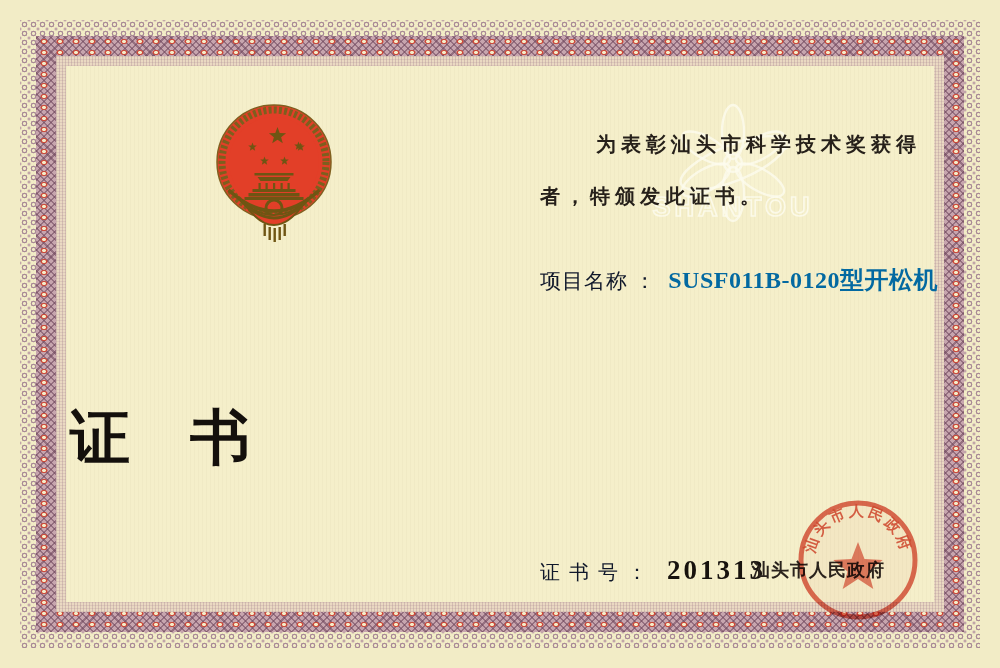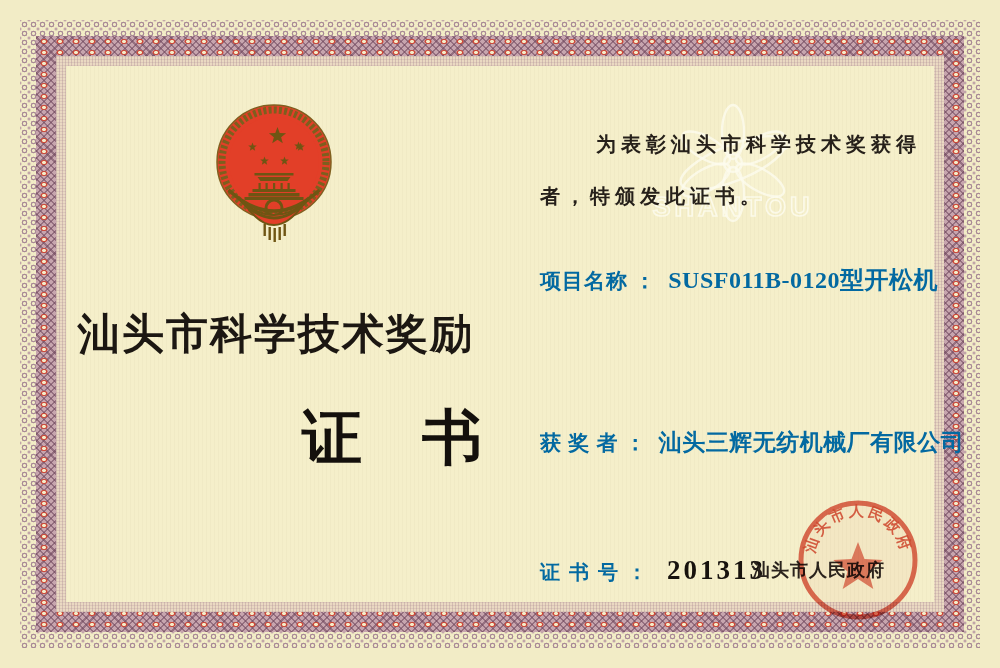--- a/index.html
+++ b/index.html
@@ -43,29 +43,29 @@
   }
   .abs{position:absolute;}
   #emblem{left:210px; top:104px; width:128px; height:150px; z-index:3;}
   #award-title{
     left:70px; top:306px; width:412px; z-index:3;
     font-size:42px; font-weight:700; letter-spacing:2px; text-align:center;
     color:#1c1712;
   }
   #certificate-title{
     left:70px; top:398px; width:412px; z-index:3;
-    font-size:60px; font-weight:700; text-align:right; color:#14100c;
+    font-size:60px; font-weight:700; text-align:left; color:#14100c;
   }
   #intro{
     left:540px; top:118px; width:414px; z-index:2;
     font-size:20px; font-weight:600; line-height:52px;
     letter-spacing:5px; text-indent:56px; color:#26201a;
   }
   .field-row{left:540px; width:420px; z-index:2; white-space:nowrap;}
-  .flabel{font-size:21px; font-weight:700; letter-spacing:1px; color:#0369a1;}
+  .flabel{font-size:21px; font-weight:400; letter-spacing:1px; color:#0f172a;}
   .fvalue{font-size:24px; font-weight:700; letter-spacing:.5px; margin-left:12px; color:#0369a1;}
   #row-project{top:264px;}
   #row-grade{top:351px;}
   #row-winner{top:427px;}
   #row-winner .fvalue{font-size:23px;}
   #footer-row{left:540px; top:555px; z-index:4; white-space:nowrap;}
   #footer-row .flabel{font-size:20px; letter-spacing:2px;}
   #cert-number{font-size:27px; font-weight:700; letter-spacing:3px; margin-left:18px; color:#17120d;}
   #issue-date{
     left:752px; top:558px; z-index:4;
@@ -128,34 +128,30 @@
     <path d="M30,96 Q63.5,132 97,96" fill="none" stroke="#6f5513" stroke-width="3"></path>
     <g fill="#6f5513">
       <rect x="53" y="120" width="2.4" height="12"></rect>
       <rect x="58" y="123" width="2.4" height="13"></rect>
       <rect x="63" y="124" width="2.4" height="14"></rect>
       <rect x="68" y="123" width="2.4" height="13"></rect>
       <rect x="73" y="120" width="2.4" height="12"></rect>
     </g>
   </svg>
 
-  <div class="abs" id="award-title">汕头市科学技术奖励</div>
 
   <div class="abs" id="certificate-title">证　书</div>
 
   <div class="abs" id="intro">为表彰汕头市科学技术奖获得者，特颁发此证书。</div>
 
   <div class="abs field-row" id="row-project">
     <span class="flabel">项目名称 ：</span><span class="fvalue">SUSF011B-0120型开松机</span>
   </div>
 
 
-  <div class="abs field-row" id="row-winner">
-    <span class="flabel">获 奖 者 ：</span><span class="fvalue">汕头三辉无纺机械厂有限公司</span>
-  </div>
 
   <div class="abs" id="footer-row">
     <span class="flabel">证 书 号 ：</span><span id="cert-number">201313</span>
   </div>
 
   <div class="abs" id="issue-date">汕头市人民政府</div>
 
   <svg class="abs" id="seal" viewBox="0 0 145 158" aria-hidden="true">
     <circle cx="70" cy="74" r="57" fill="rgba(217,79,60,0.06)" stroke="#d94f3c" stroke-width="5" opacity="0.82"></circle>
     <polygon points="70,52 76.5,69.1 94.7,70 80.5,81.4 85.3,99 70,89 54.7,99 59.5,81.4 45.3,70 63.5,69.1" fill="#d94f3c" opacity="0.7" transform="translate(0,4)"></polygon>

